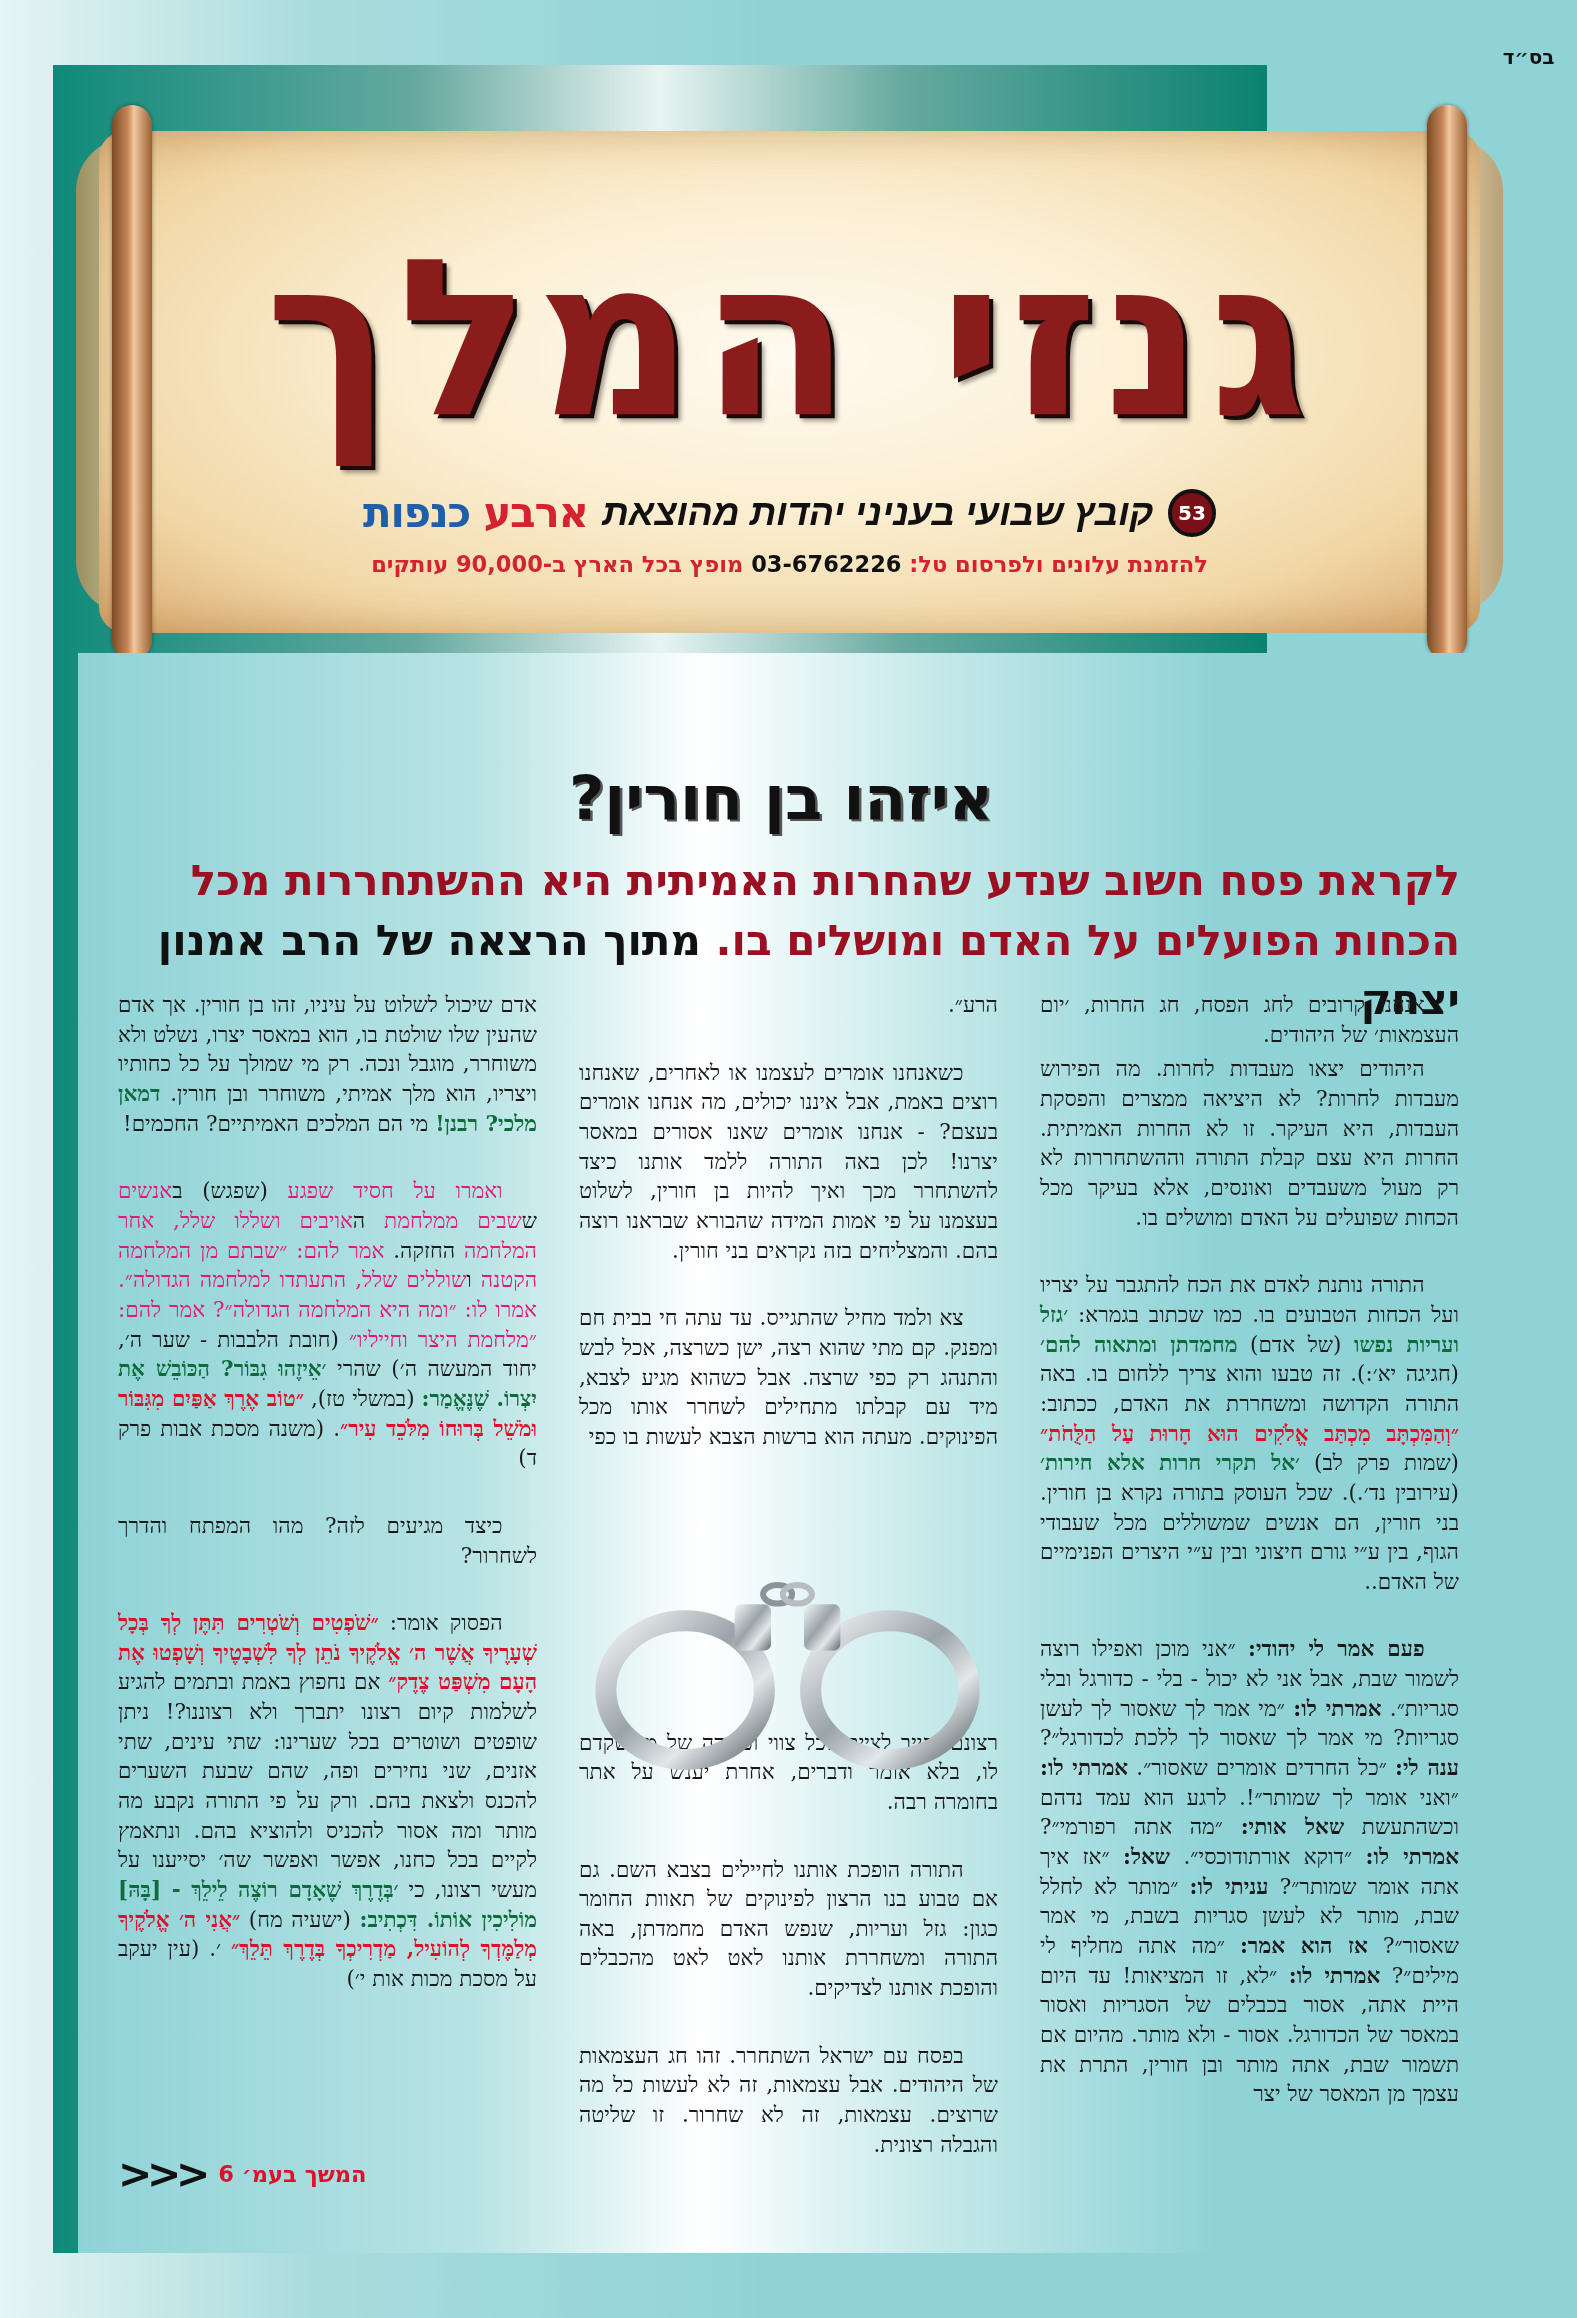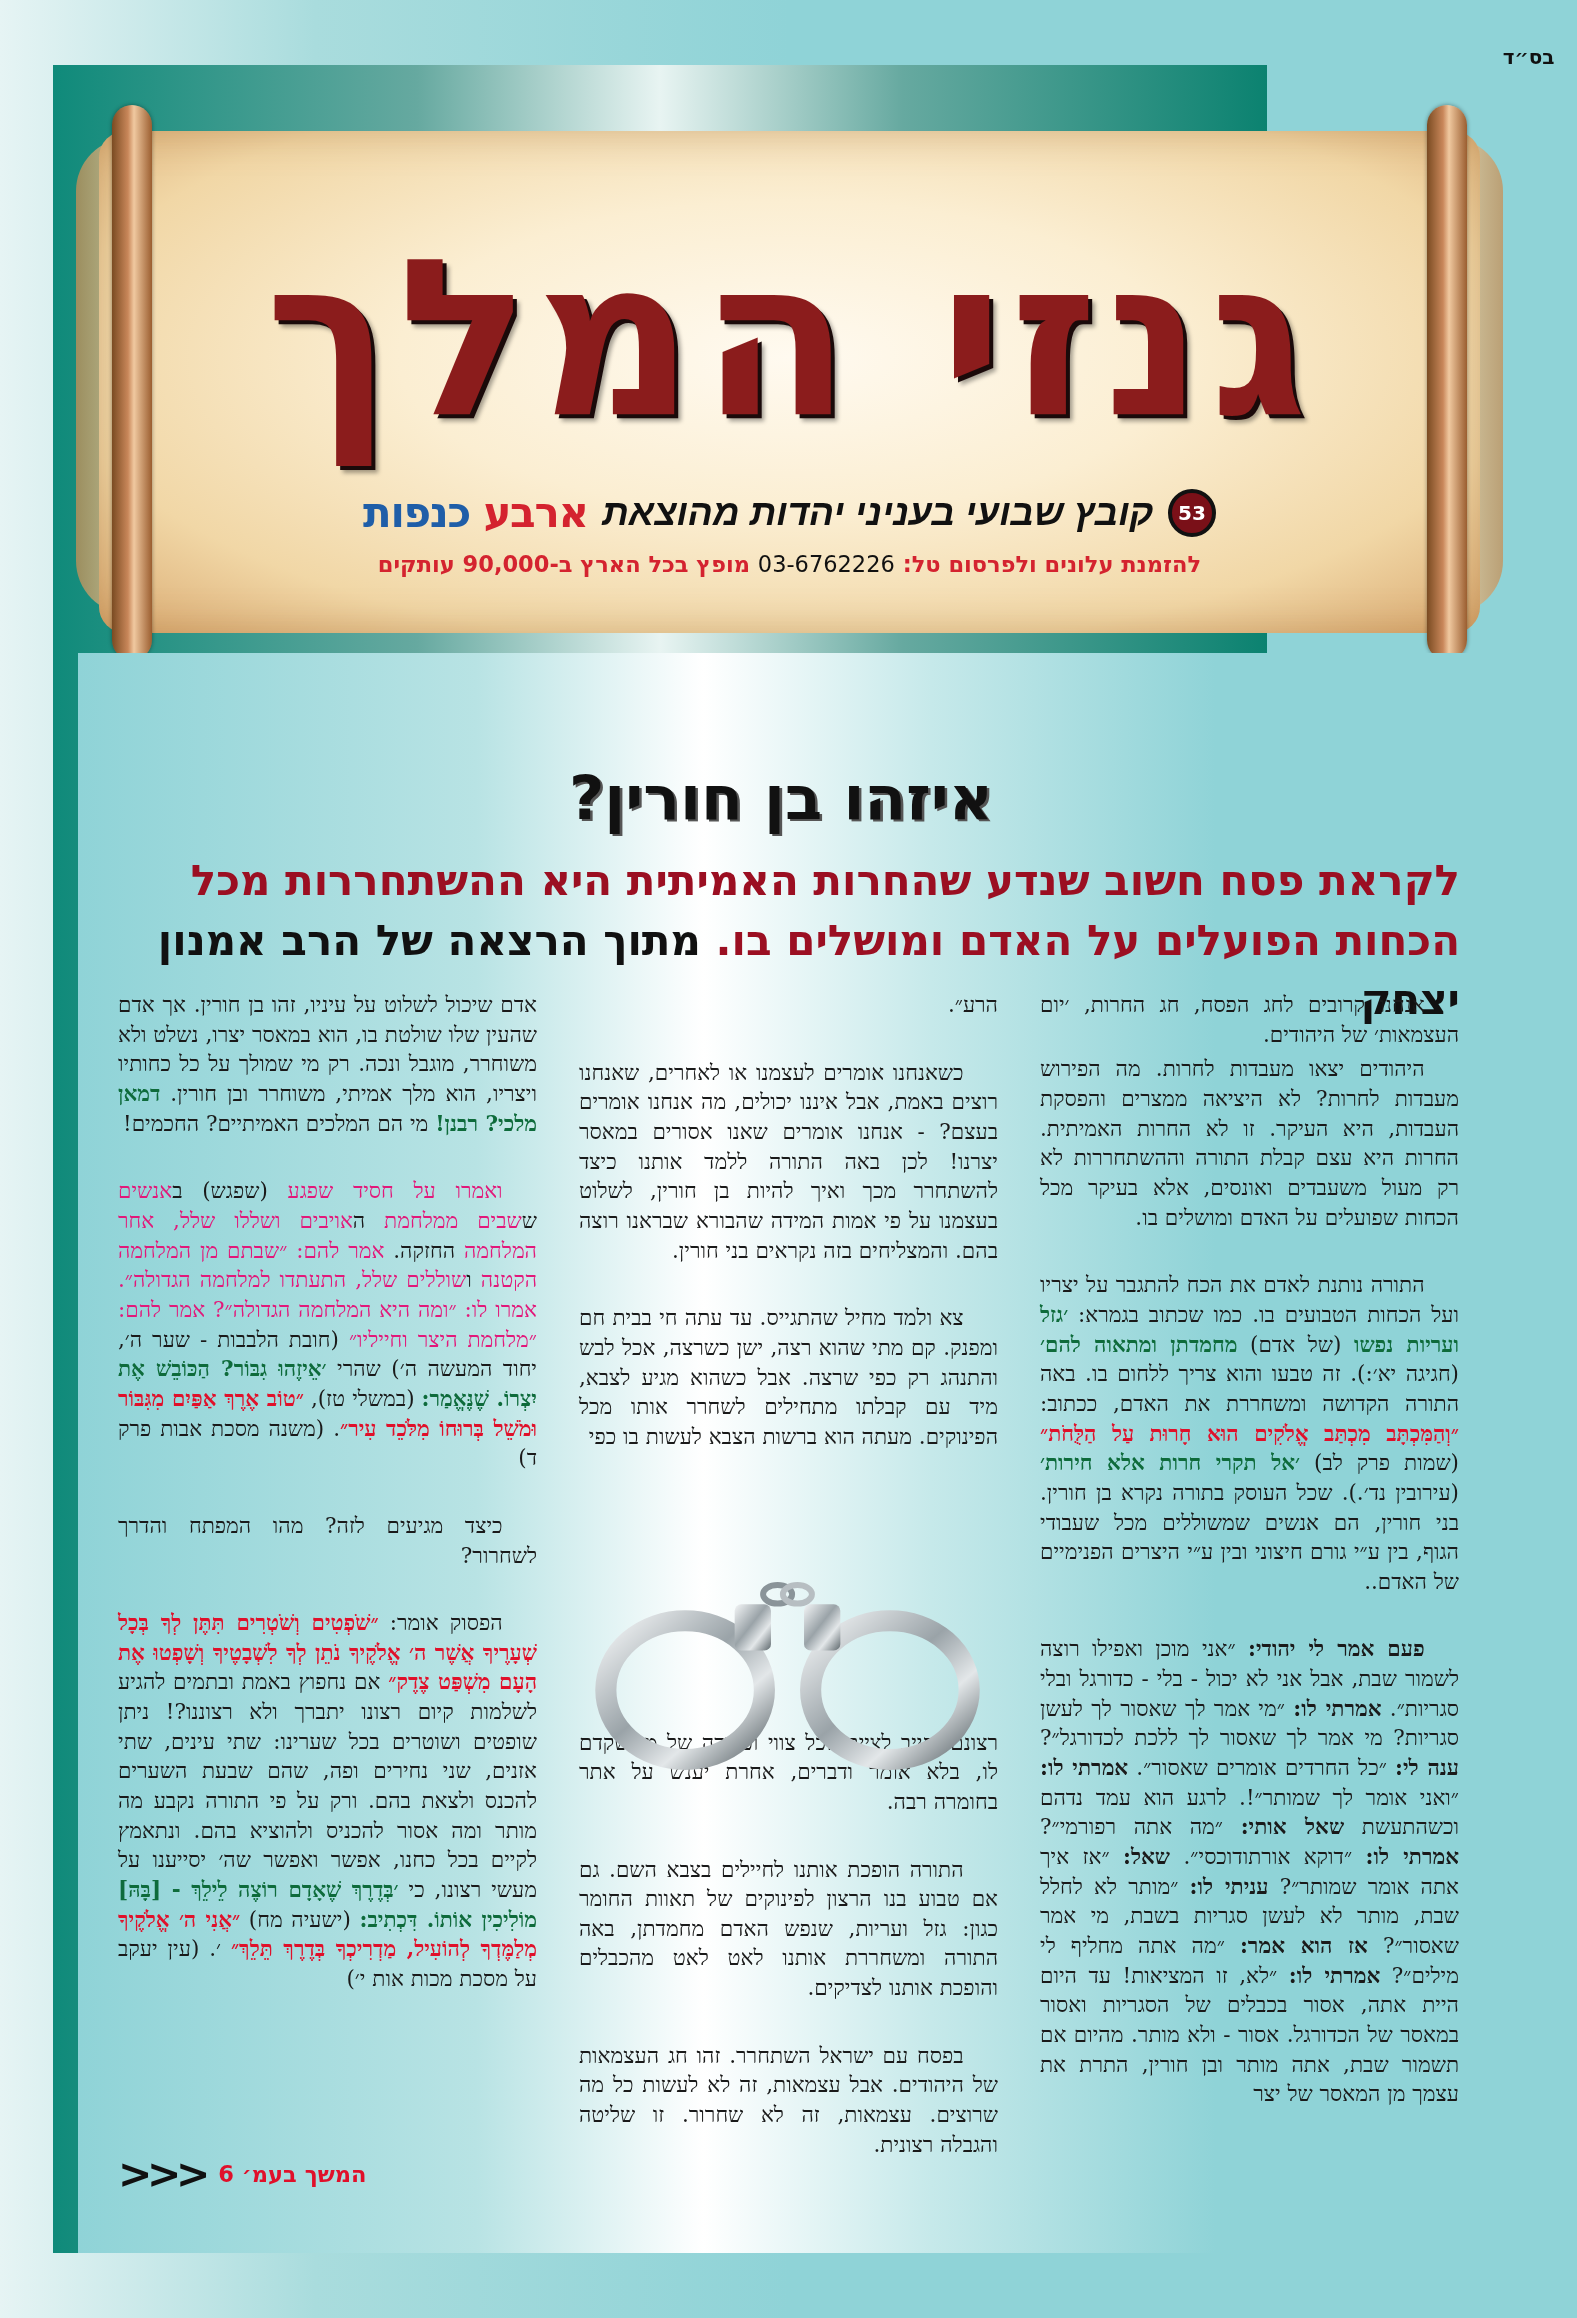--- a/index.html
+++ b/index.html
@@ -70,21 +70,21 @@
   .publisher-logo {
     font-family: "DejaVu Sans", sans-serif; font-weight: bold; font-size: 42px;
     color: #1f5ea8; letter-spacing: -1.3px;
   }
   .publisher-logo .a { color: #d4232f; }
   .contact-line {
     position: absolute; top: 486px; left: 0; right: 0; text-align: center;
     font-family: "DejaVu Sans", sans-serif; font-weight: bold; font-size: 22.5px;
     color: #d4232f;
   }
-  .contact-line .phone { color: #111; font-weight: normal; }
+  .contact-line .phone { color: #111; font-weight: bold; }
 
   
   .content {
     position: absolute; left: 25px; top: 588px; width: 1422px; height: 1600px;
     background: linear-gradient(90deg, #8fd3d7 0%, #b8e3e4 28%, #ffffff 44%, #c6e9ea 60%, #8fd3d7 80%, #8fd3d7 100%);
   }
   .headline {
     position: absolute; top: 109px; left: 0; right: 16px; text-align: center;
     font-family: "DejaVu Sans", sans-serif; font-weight: bold; font-size: 61px;
     color: #111; text-shadow: 2.6px 2px 0 #555;

